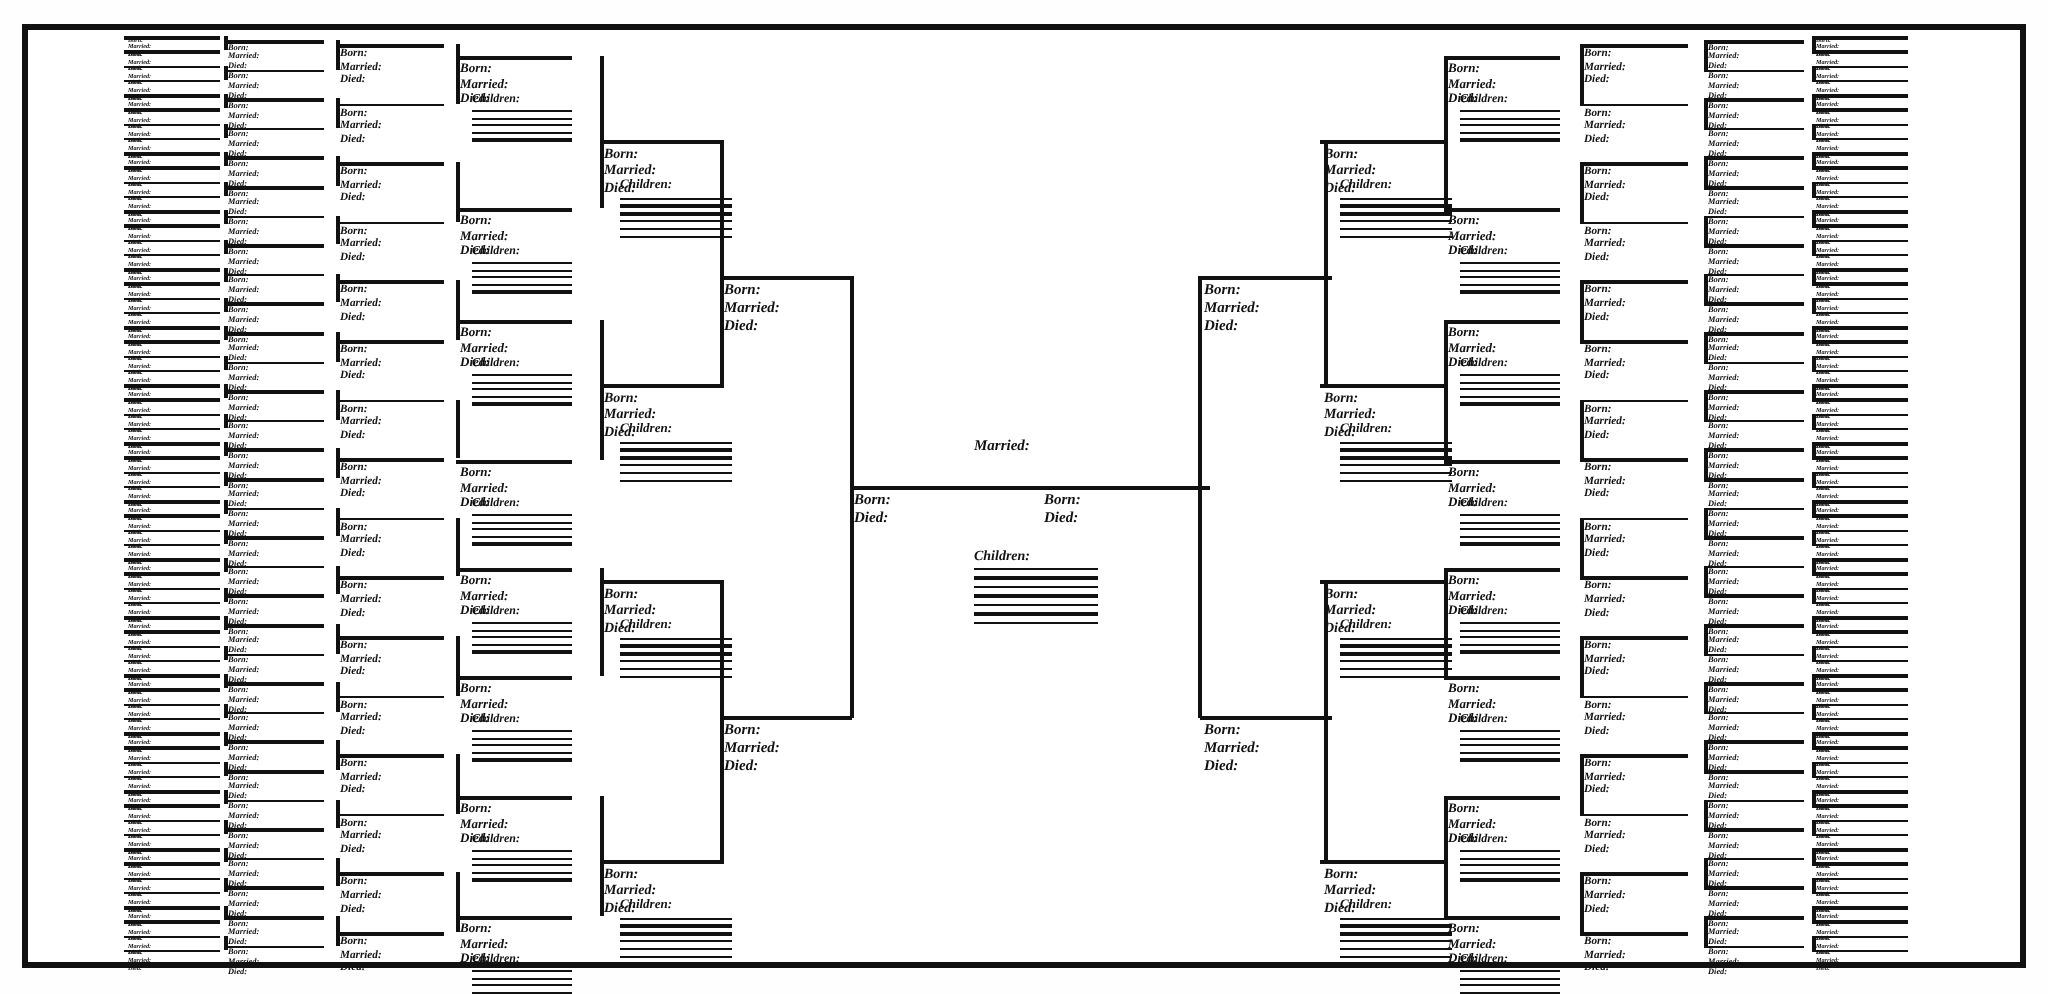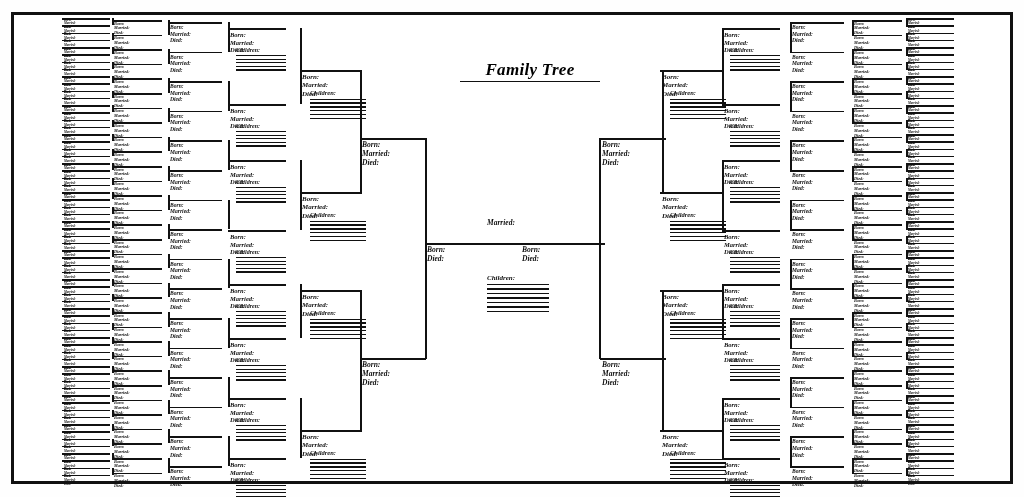--- a/index.html
+++ b/index.html
@@ -32,21 +32,20 @@
                   line-height:1;margin-bottom:2px;}
   .children .rules{display:block;}
   .children .rules i{display:block;background:#111;height:1.3px;margin-bottom:3.1px;}
 </style>
 </head>
 <body>
 
 <div id="sheet">
   <div id="frame"></div>
 
-  <div id="title">Family Tree</div>
 
   <div id="layers">
       <div class="hline" style="left: 425px; top: 243px; width: 85px;"></div>
       <div class="bmd" style="left: 427px; top: 246px; font-size: 7.5px;">
         <span>Born:</span>
         <span>Died:</span>
       </div>
       <div class="hline" style="left: 520px; top: 243px; width: 85px;"></div>
       <div class="bmd" style="left: 522px; top: 246px; font-size: 7.5px;">
         <span>Born:</span>

